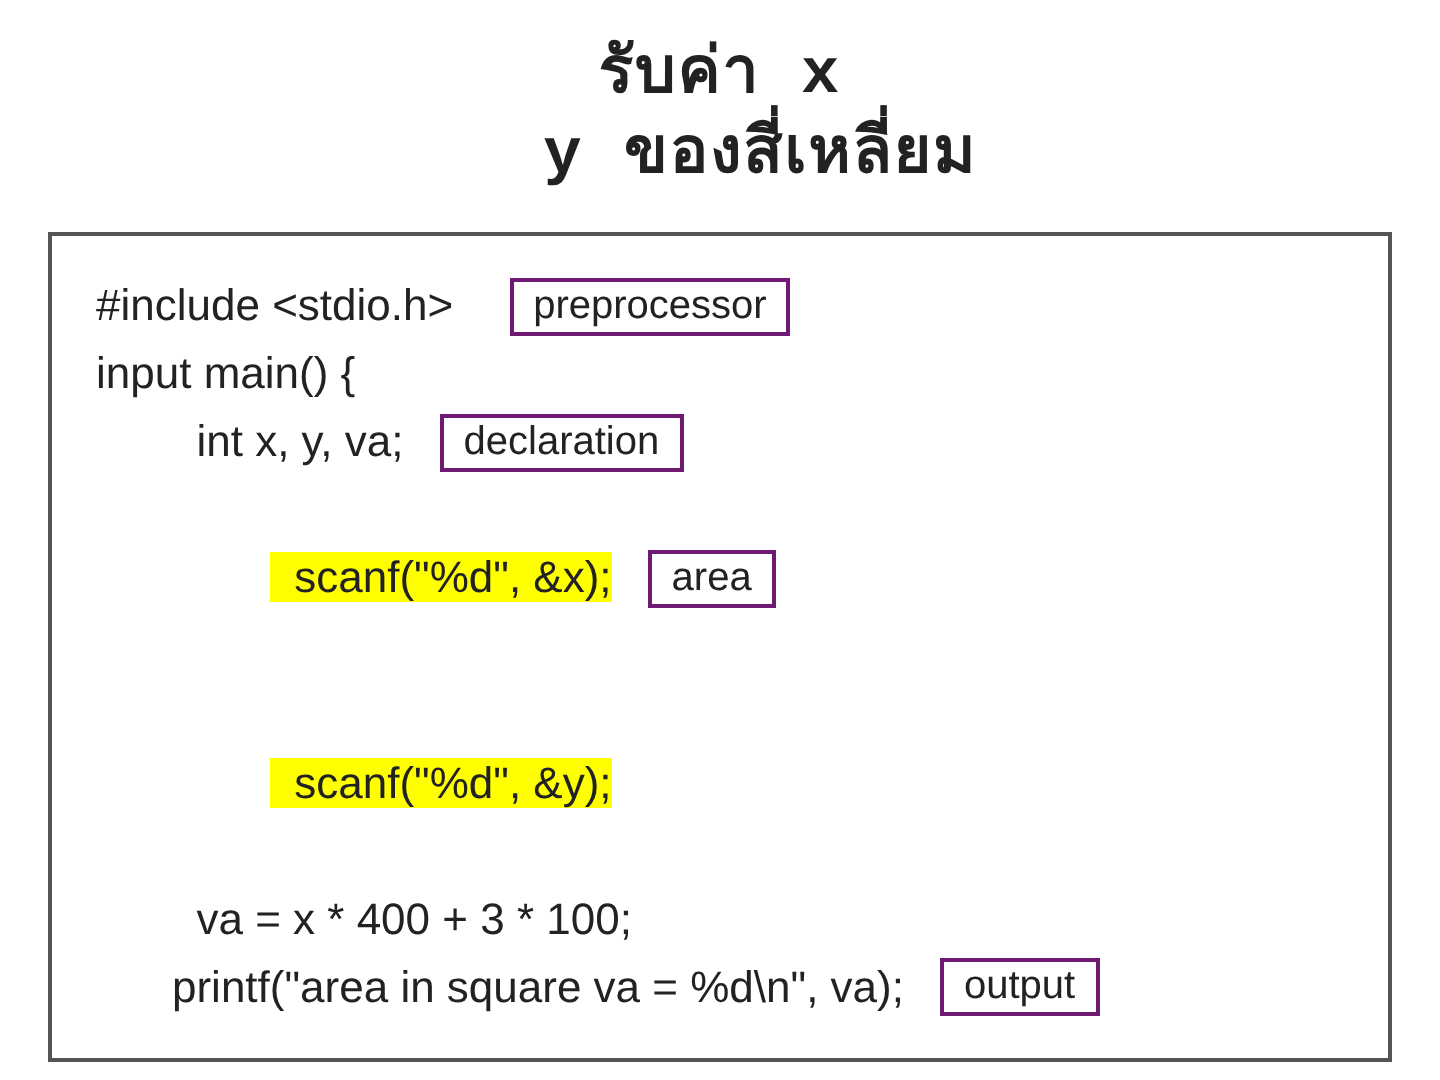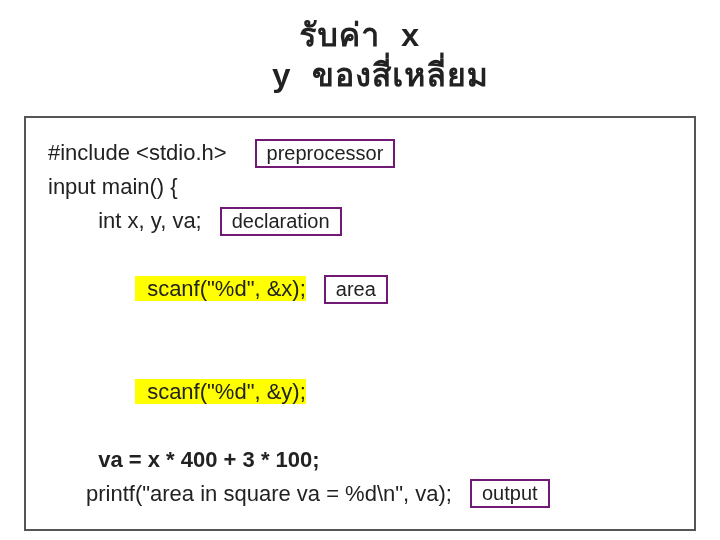--- a/index.html
+++ b/index.html
@@ -113,21 +113,21 @@
       </span>
       <span class="label-box">area</span>
     </div>
 
     <div class="code-indent">
       <span class="code-line">
         <span class="highlight-yellow">  scanf("%d", &amp;y);</span>
       </span>
     </div>
 
-    <div class="line-with-label code-indent" style="display:flex;align-items:center;gap:18px;font-weight:bold;">
+    <div class="line-with-label code-indent" style="display:flex;align-items:center;gap:18px;">
       <span class="code-line">  va = x * 400 + 3 * 100;</span>
     </div>
 
     <div class="line-with-label code-indent" style="display:flex;align-items:center;gap:18px;">
       <span class="code-line">printf("area in square va = %d\n", va);</span>
       <span class="label-box">output</span>
     </div>
 
   </div>
 </div>

